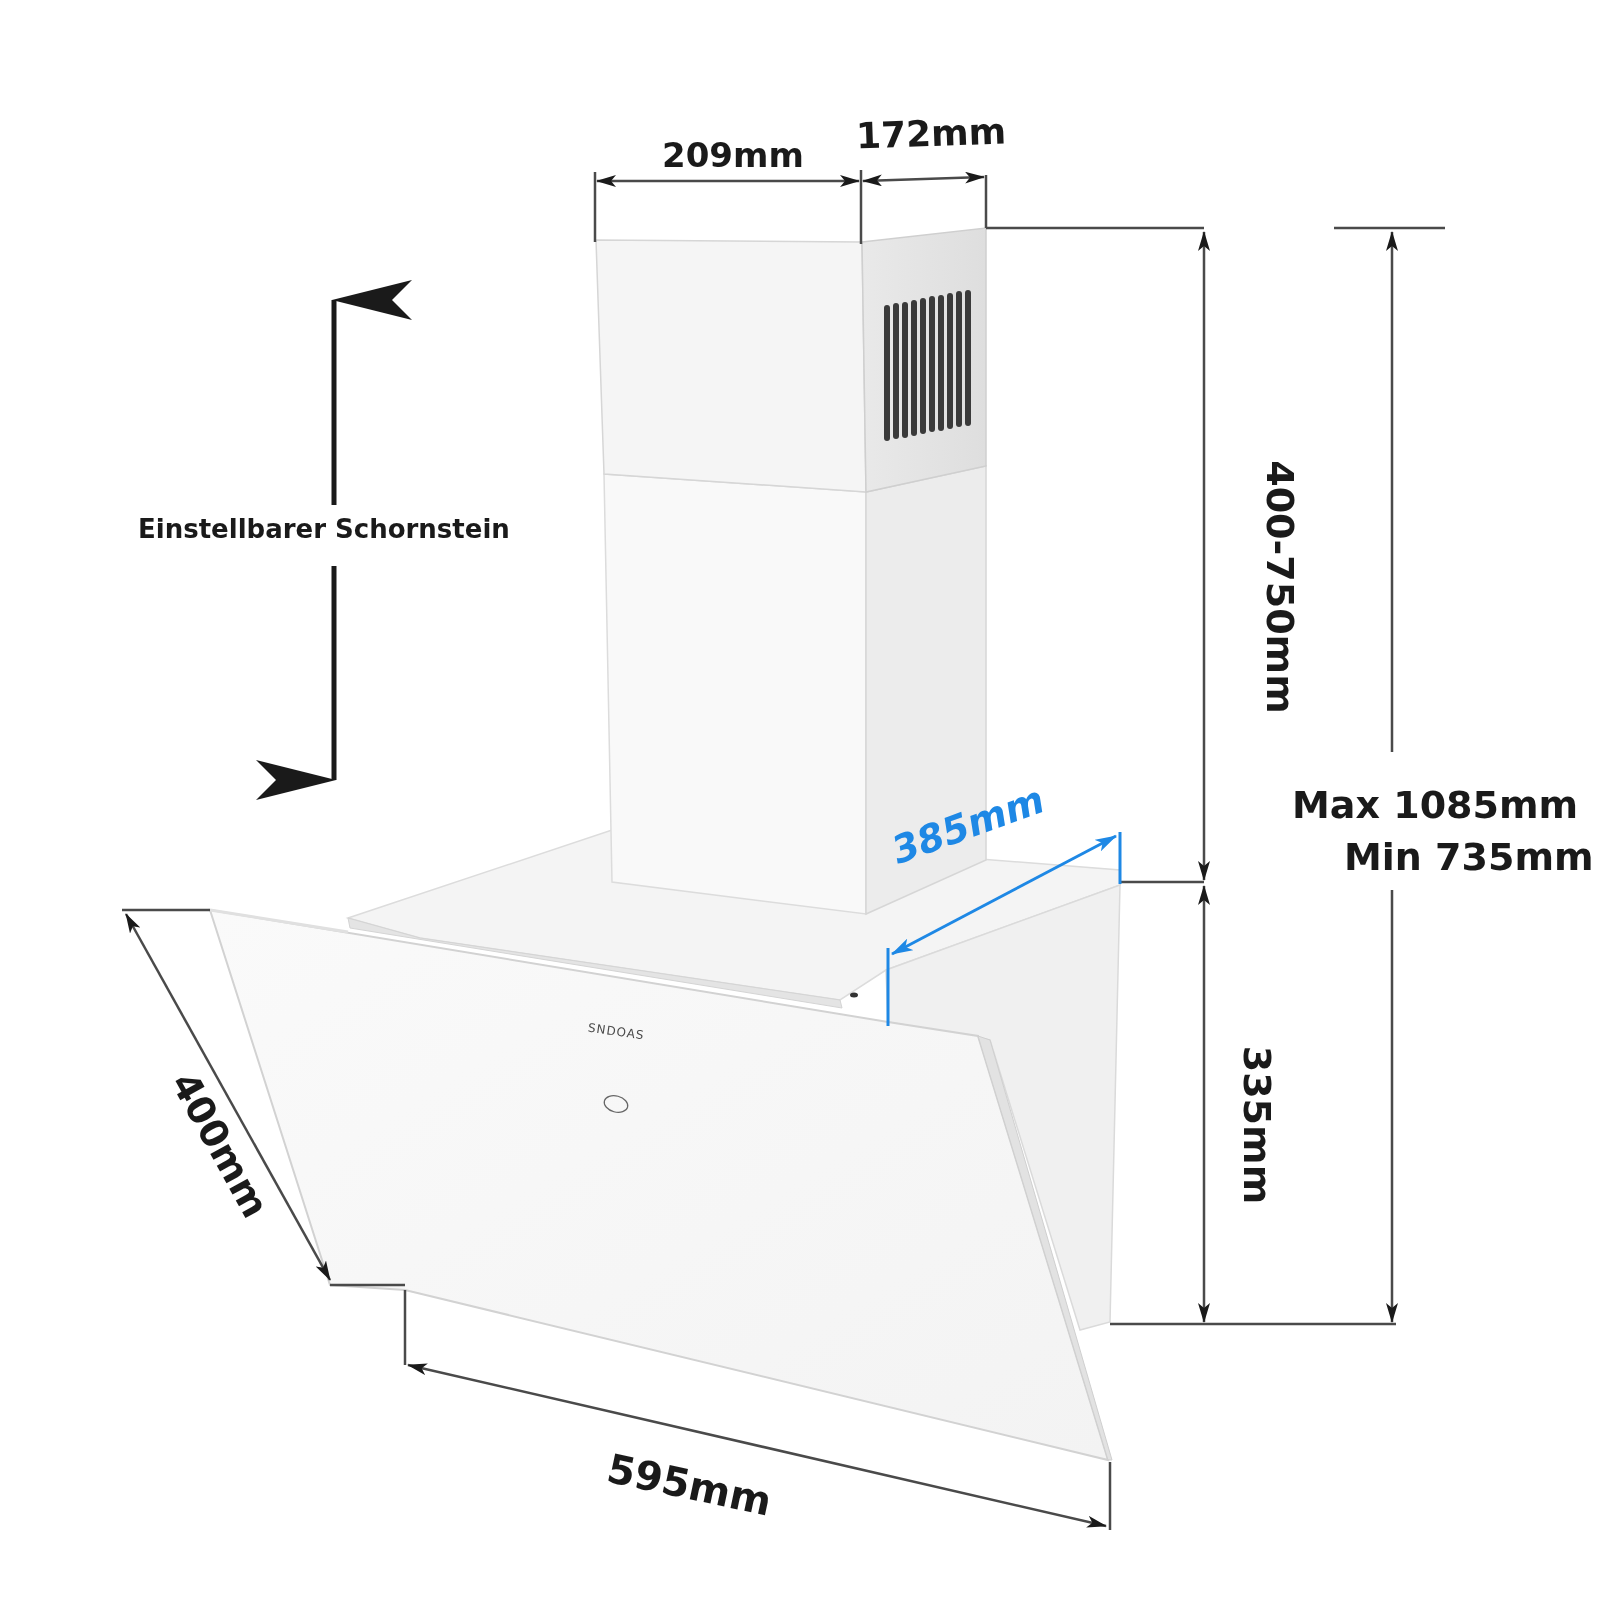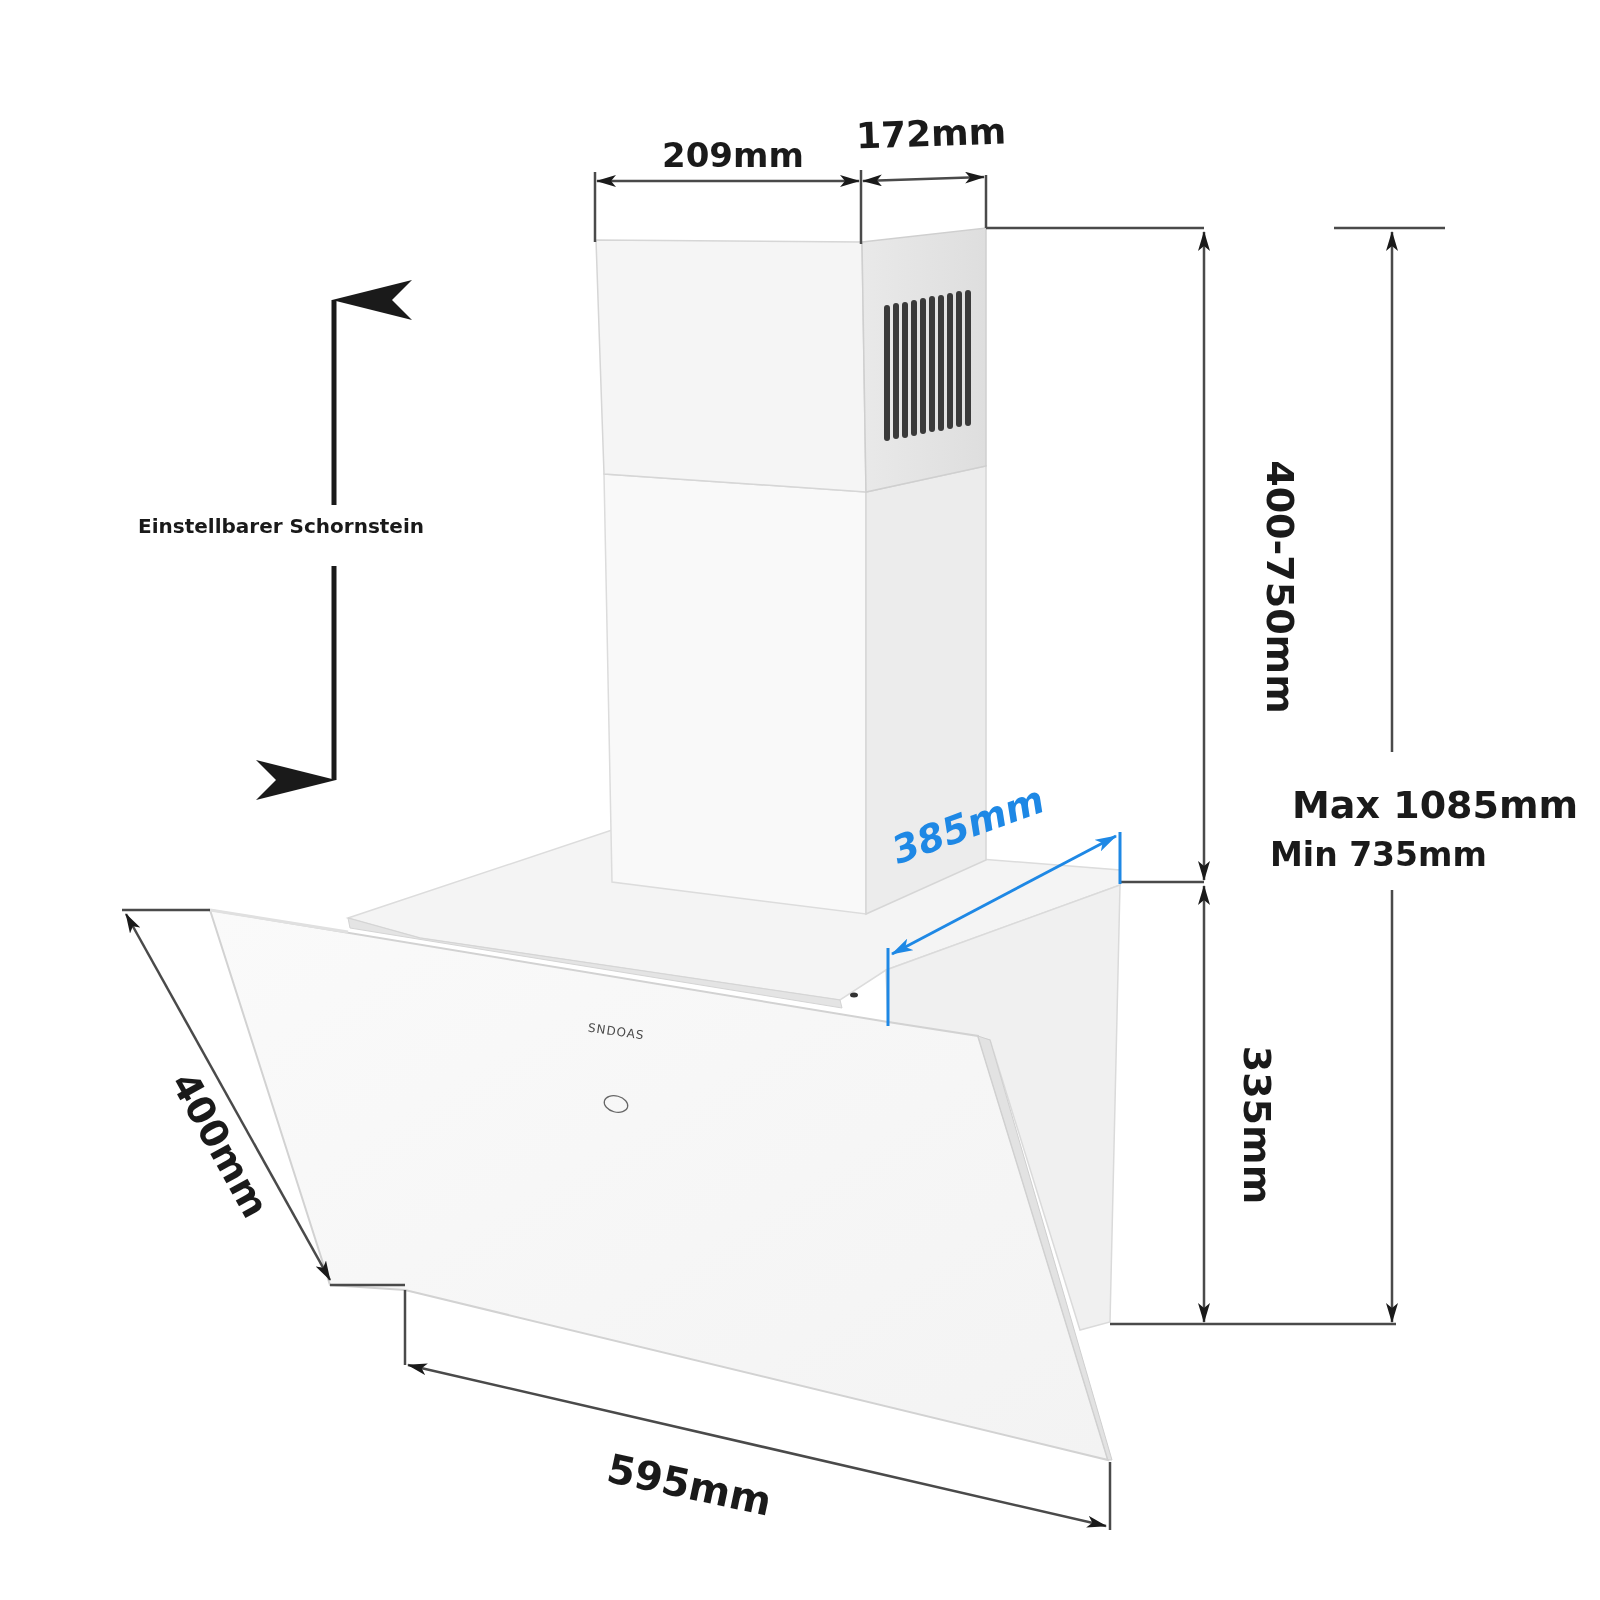--- a/index.html
+++ b/index.html
@@ -118,21 +118,21 @@
 
     <g stroke="#1a1a1a" stroke-width="5" fill="none">
       <line x1="334" y1="505" x2="334" y2="300" marker-end="url(#big)"></line>
       <line x1="334" y1="566" x2="334" y2="780" marker-end="url(#big)"></line>
     </g>
   </svg>
 
   
   <div class="lbl" style="left:662px; top:118px; font-size:34px;margin-top:20px;">209mm</div>
   <div class="lbl" style="left:856px; top:116px; font-size:36px; transform:rotate(-2deg);">172mm</div>
-  <div class="lbl" style="left:138px; top:516px; font-size:20px;">Einstellbarer Schornstein</div>
+  <div class="lbl" style="left:138px; top:516px; font-size:26px;">Einstellbarer Schornstein</div>
   <div class="lbl" style="left:1140px; top:568px; font-size:38px; transform-origin:center; transform:rotate(90deg); width:280px; text-align:center;">400-750mm</div>
   <div class="lbl" style="left:1252px; top:786px; font-size:38px;margin-left:40px;">Max 1085mm</div>
-  <div class="lbl" style="left:1270px; top:838px; font-size:33px;">Min 735mm</div>
+  <div class="lbl" style="left:1344px; top:838px; font-size:38px;">Min 735mm</div>
   <div class="lbl lbl-blue" style="left:900px; top:832px; font-size:38px; transform:rotate(-20deg); transform-origin:left bottom;">385mm</div>
   <div class="lbl" style="left:1172px; top:1106px; font-size:38px; transform-origin:center; transform:rotate(90deg); width:170px; text-align:center;">335mm</div>
   <div class="lbl" style="left:140px; top:1126px; font-size:38px; transform-origin:center; transform:rotate(61deg); width:160px; text-align:center;">400mm</div>
   <div class="lbl" style="left:612px; top:1448px; font-size:40px; transform:rotate(12deg); transform-origin:left top;">595mm</div>
 </div>
 
 </body></html>

